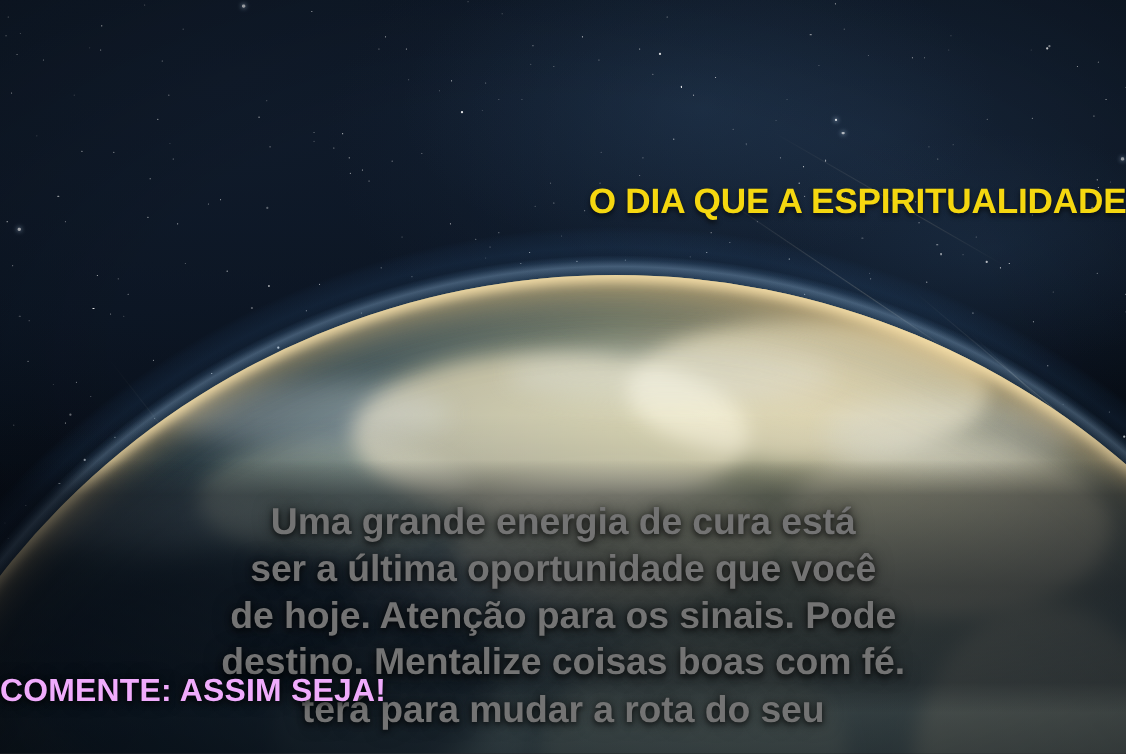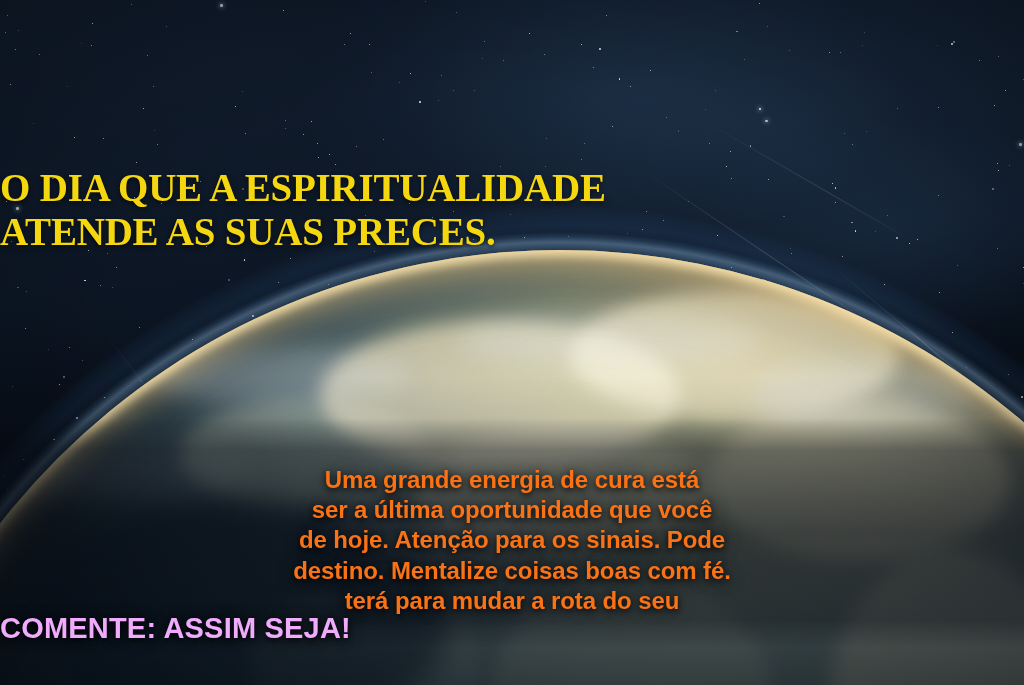--- a/index.html
+++ b/index.html
@@ -212,39 +212,38 @@
     letter-spacing: 0.5px;
     line-height: 1;
     white-space: nowrap;
     transform: scaleX(0.97);
   }
 
   .headline {
     position: absolute;
     left: 0; right: 0;
     top: 166px;
-    text-align: left;
+    text-align: right;
     color: #F5D710;
-    font-size: 39px;
+    font-size: 32px;
     font-weight: 900;
     line-height: 1.12;
     letter-spacing: -0.2px;
     text-shadow: 0 2px 5px rgba(0,0,0,0.62);
-    font-family: Liberation Serif, serif;
   }
   .headline .l2 { display: block; }
 
   .body-copy {
     position: absolute;
     left: 50px;
     right: 50px;
-    top: 465px;
+    top: 453px;
     text-align: center;
-    color: #f97316;
-    font-size: 24px;
+    color: #737373;
+    font-size: 34px;
     font-weight: 700;
     line-height: 1.26;
     letter-spacing: -0.1px;
     text-shadow:
       0 2px 6px rgba(0,0,0,0.80),
       0 0 16px rgba(0,0,0,0.55);
   }
   .body-copy .bl { display: block; }
 
   .cta {
@@ -503,21 +502,20 @@
   <div class="limb-glow"></div>
 
   <div class="vignette"></div>
   <div class="text-scrim"></div>
 
   <div class="content">
 
 
     <div class="headline">
       <span class="l1">O DIA QUE A ESPIRITUALIDADE</span>
-      <span class="l2">ATENDE AS SUAS PRECES.</span>
     </div>
 
     <div class="body-copy">
       <span class="bl">Uma grande energia de cura está</span>
       <span class="bl">ser a última oportunidade que você</span>
       <span class="bl">de hoje. Atenção para os sinais. Pode</span>
       <span class="bl">destino. Mentalize coisas boas com fé.</span>
       <span class="bl">terá para mudar a rota do seu</span>
     </div>
 

